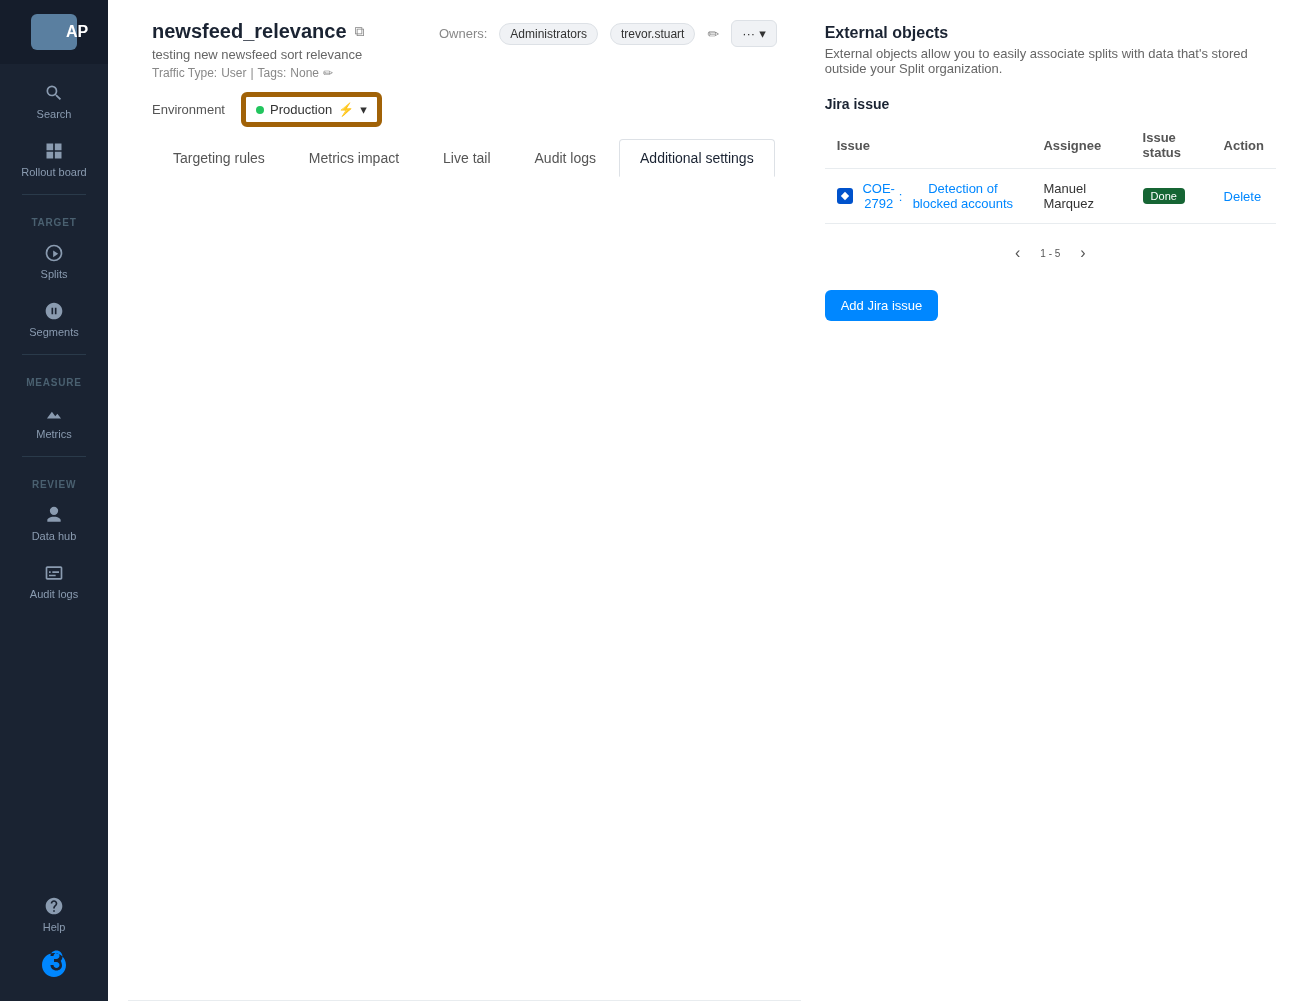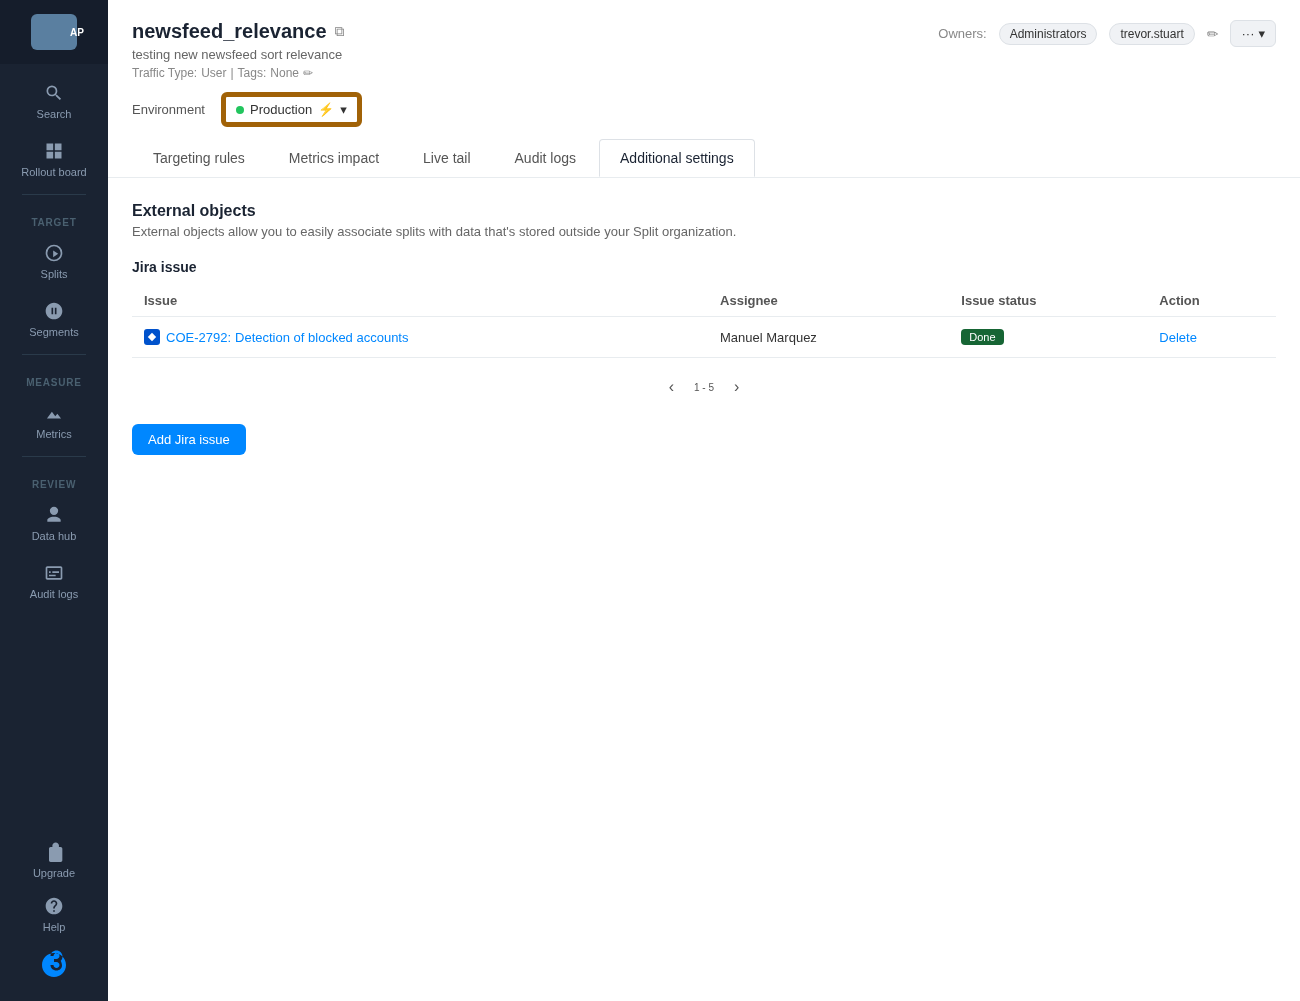--- a/index.html
+++ b/index.html
@@ -27,21 +27,21 @@
     .logo-avatar {
       width: 36px;
       height: 36px;
       background: #5a7fa0;
       border-radius: 6px;
       display: flex;
       align-items: center;
       justify-content: center;
       color: white;
       font-weight: bold;
-      font-size: 10px;
+      font-size: 16px;
       padding-left: 46px;
     }
     .sidebar-nav {
       width: 100%;
       display: flex;
       flex-direction: column;
       align-items: center;
       padding-top: 8px;
     }
     .sidebar-item {
@@ -87,23 +87,24 @@
       display: flex;
       align-items: center;
       justify-content: center;
     }
     .icon svg { width: 20px; height: 20px; fill: currentColor; }
 
     
     .main {
       flex: 1;
       display: flex;
-      flex-direction: column;
+      flex-direction: row;
       background: #fff;
       overflow: hidden;
+      padding-left: 20px;
     }
 
     
     .header {
       padding: 20px 24px 0;
       border-bottom: 1px solid #e8ecef;
     }
     .header-top {
       display: flex;
       justify-content: space-between;
@@ -418,28 +419,20 @@
       <div class="icon">
         <svg viewBox="0 0 24 24">
             <path d="M20 4H4c-1.1 0-2 .9-2 2v12c0 1.1.9 2 2 2h16c1.1 0 2-.9 2-2V6c0-1.1-.9-2-2-2zm0 14H4V6h16v12zM6 10h2v2H6zm0 4h8v2H6zm4-4h8v2h-8z"></path>
           </svg>
       </div>
       <span>Audit logs</span>
     </div>
   </nav>
 
   <div class="sidebar-bottom">
-    <div class="sidebar-bottom-icon">
-      <div class="icon">
-        <svg viewBox="0 0 24 24" fill="currentColor">
-            <path d="M20 6h-2.18c.07-.44.18-.88.18-1.5 0-2.21-1.79-4-4-4s-4 1.79-4 4c0 .62.11 1.06.18 1.5H8c-1.1 0-2 .9-2 2v14c0 1.1.9 2 2 2h12c1.1 0 2-.9 2-2V8c0-1.1-.9-2-2-2z"></path>
-          </svg>
-      </div>
-      <span>Upgrade</span>
-    </div>
     <div class="sidebar-bottom-icon">
       <div class="icon">
         <svg viewBox="0 0 24 24" fill="currentColor">
             <path d="M12 2C6.48 2 2 6.48 2 12s4.48 10 10 10 10-4.48 10-10S17.52 2 12 2zm1 17h-2v-2h2v2zm2.07-7.75l-.9.92C13.45 12.9 13 13.5 13 15h-2v-.5c0-1.1.45-2.1 1.17-2.83l1.24-1.26c.37-.36.59-.86.59-1.41 0-1.1-.9-2-2-2s-2 .9-2 2H8c0-2.21 1.79-4 4-4s4 1.79 4 4c0 .88-.36 1.68-.93 2.25z"></path>
           </svg>
       </div>
       <span>Help</span>
     </div>
 
     <div class="sidebar-bottom-icon">

